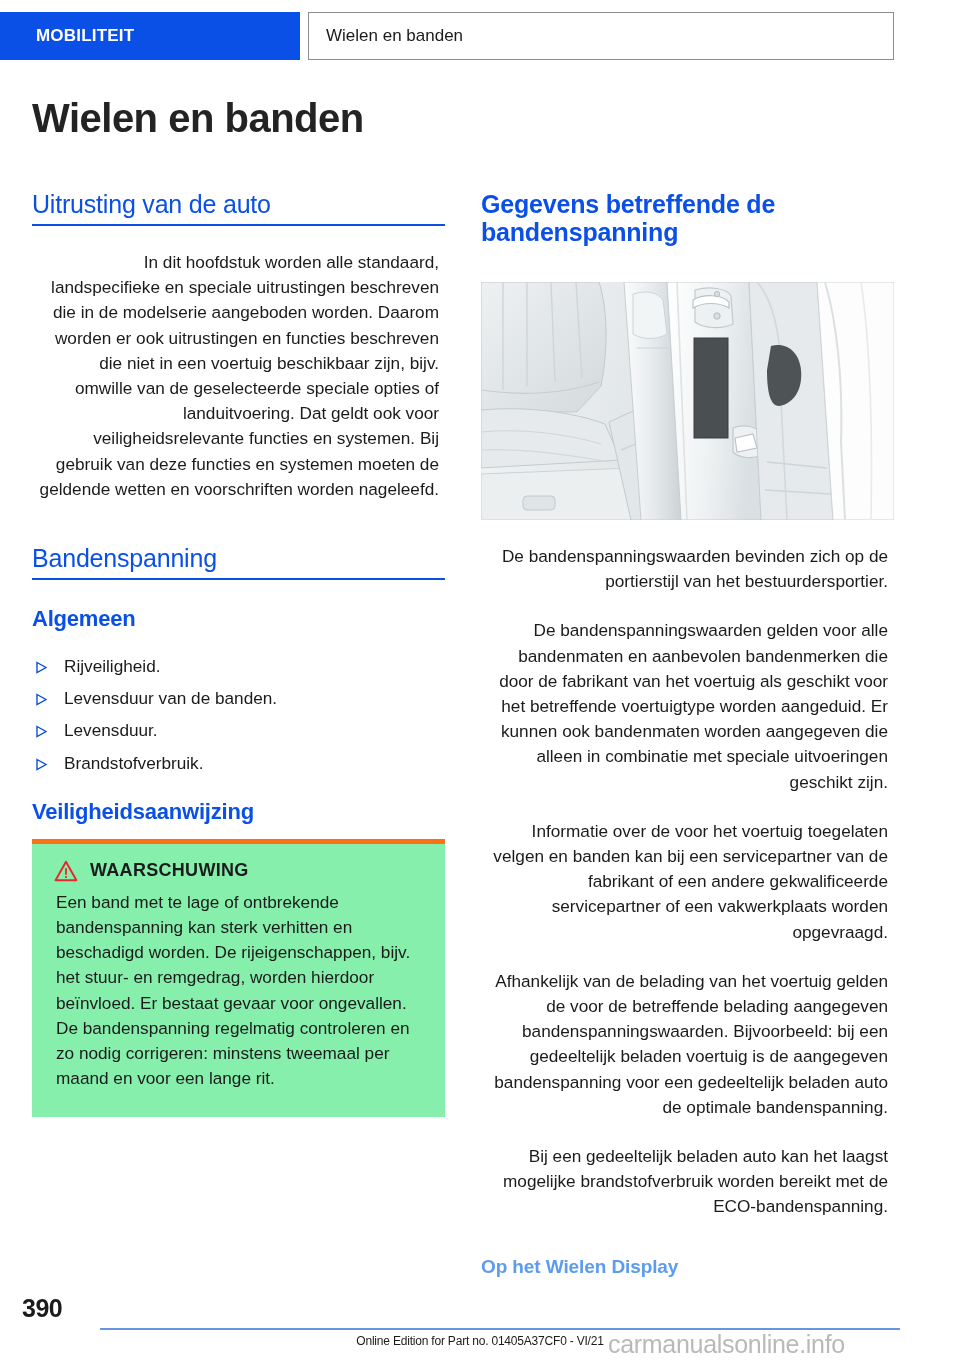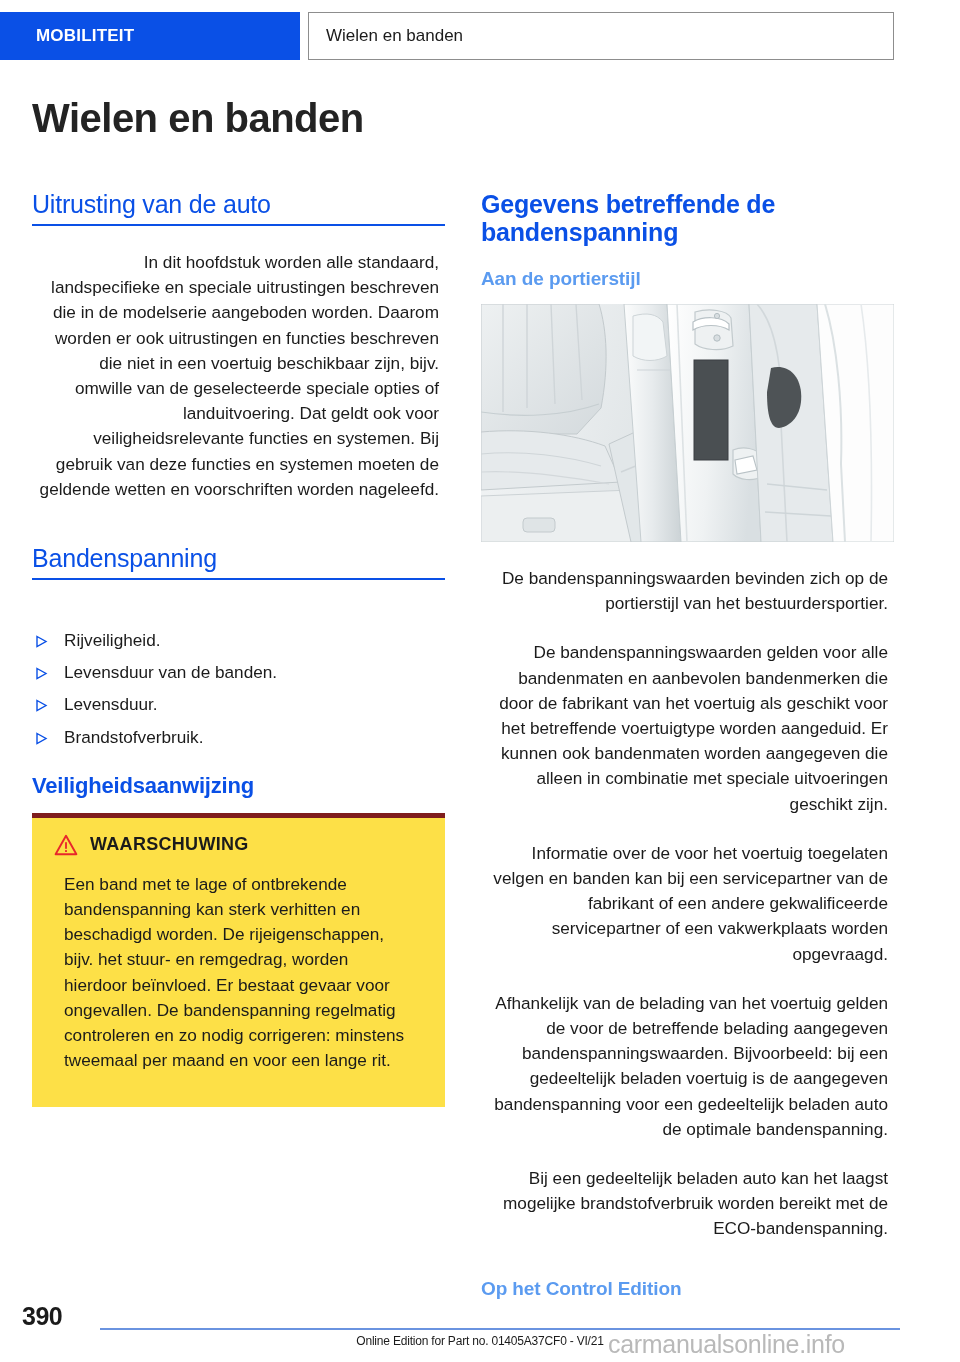--- a/index.html
+++ b/index.html
@@ -148,22 +148,22 @@
     position: absolute;
     left: 3px;
     top: 7px;
     width: 0;
     height: 0;
   }
   ul.arrowlist li .tri svg { display: block; }
 
   
   .warnbox {
-    background: #fde047;
-    border-top: 5px solid #7f1d1d;
+    background: #86efac;
+    border-top: 5px solid #f97316;
     padding: 16px 16px 18px 16px;
     box-sizing: border-box;
   }
   .warnhead {
     display: flex;
     align-items: center;
     margin-bottom: 8px;
   }
   .warnhead .wicon {
     width: 24px;
@@ -175,21 +175,21 @@
   .warnhead .wicon svg { display: block; }
   .warnhead .wtitle {
     font-size: 18px;
     font-weight: bold;
     letter-spacing: 0.3px;
     color: #1b1b1b;
   }
   .warnbox p {
     font-size: 17.2px;
     line-height: 25.2px;
-    margin: 16px;
+    margin: 8px;
     color: #1b1b1b;
   }
 
   
   .figure {
     width: 413px;
     height: 238px;
     overflow: hidden;
     position: relative;
     background: #ffffff;
@@ -198,21 +198,20 @@
 
   
   .footer-pagenum {
     position: absolute;
     left: 22px;
     top: 1294px;
     font-size: 25px;
     font-weight: bold;
     color: #1b1b1b;
     letter-spacing: -0.5px;
-    margin-top: 8px;
   }
   .footer-rule {
     position: absolute;
     left: 100px;
     top: 1328px;
     width: 800px;
     height: 2px;
     background: #6a93e0;
   }
   .footer-note {
@@ -253,20 +252,21 @@
 
   <h2 class="h1blue">Uitrusting van de auto</h2>
   <div class="sp-18"></div>
   <p class="body">In dit hoofdstuk worden alle standaard, landspecifieke en speciale uitrustingen beschreven die in de modelserie aangeboden worden. Daarom worden er ook uitrustingen en functies beschreven die niet in een voertuig beschikbaar zijn, bijv. omwille van de geselecteerde speciale opties of landuitvoering. Dat geldt ook voor veiligheidsrelevante functies en systemen. Bij gebruik van deze functies en systemen moeten de geldende wetten en voorschriften worden nageleefd.</p>
 
   <div class="sp-36"></div>
 
   <h2 class="h1blue">Bandenspanning</h2>
   <div class="sp-26"></div>
 
+  <h3 class="h2blue">Algemeen</h3>
   <div class="sp-10"></div>
 
   <div class="sp-12"></div>
   <ul class="arrowlist">
     <li>
       <span class="tri">
         <svg width="13" height="13" viewBox="0 0 13 13">
             <path d="M2 1.5 L11 6.5 L2 11.5 Z" fill="none" stroke="#0a50e6" stroke-width="1.4"></path>
           </svg>
       </span>
@@ -315,21 +315,20 @@
     </div>
     <p>Een band met te lage of ontbrekende bandenspanning kan sterk verhitten en beschadigd worden. De rijeigenschappen, bijv. het stuur- en remgedrag, worden hierdoor beïnvloed. Er bestaat gevaar voor ongevallen. De bandenspanning regelmatig controleren en zo nodig corrigeren: minstens tweemaal per maand en voor een lange rit.</p>
   </div>
 
 </div>
 
 <div class="col col-right">
 
   <h2 class="h1blue-plain">Gegevens betreffende de bandenspanning</h2>
   <div class="sp-22"></div>
-  <h3 class="h3blue-light">Aan de portierstijl</h3>
   <div class="sp-14"></div>
 
   <div class="figure">
     <svg width="413" height="238" viewBox="0 0 413 238">
       <defs>
         <linearGradient id="gA" x1="0" y1="0" x2="1" y2="0.3">
           <stop offset="0" stop-color="#f4f6f7"></stop>
           <stop offset="1" stop-color="#dfe4e6"></stop>
         </linearGradient>
         <linearGradient id="gSeat" x1="0" y1="0" x2="1" y2="1">
@@ -404,21 +403,21 @@
   <div class="sp-12"></div>
   <p class="body">De bandenspanningswaarden gelden voor alle bandenmaten en aanbevolen bandenmerken die door de fabrikant van het voertuig als geschikt voor het betreffende voertuigtype worden aangeduid. Er kunnen ook bandenmaten worden aangegeven die alleen in combinatie met speciale uitvoeringen geschikt zijn.</p>
   <div class="sp-12"></div>
   <p class="body">Informatie over de voor het voertuig toegelaten velgen en banden kan bij een servicepartner van de fabrikant of een andere gekwalificeerde servicepartner of een vakwerkplaats worden opgevraagd.</p>
   <div class="sp-12"></div>
   <p class="body">Afhankelijk van de belading van het voertuig gelden de voor de betreffende belading aangegeven bandenspanningswaarden. Bijvoorbeeld: bij een gedeeltelijk beladen voertuig is de aangegeven bandenspanning voor een gedeeltelijk beladen auto de optimale bandenspanning.</p>
   <div class="sp-12"></div>
   <p class="body">Bij een gedeeltelijk beladen auto kan het laagst mogelijke brandstofverbruik worden bereikt met de ECO-bandenspanning.</p>
 
   <div class="sp-30"></div>
-  <h3 class="h3blue-light">Op het Control Edition</h3>
+  <h3 class="h3blue-light">Op het Wielen Display</h3>
   <div class="sp-10"></div>
 
 </div>
 
 <div class="footer-pagenum">390</div>
 <div class="footer-rule"></div>
 <div class="footer-note">Online Edition for Part no. 01405A37CF0 - VI/21</div>
 <div class="watermark">carmanualsonline.info</div>
 
 </body></html>

